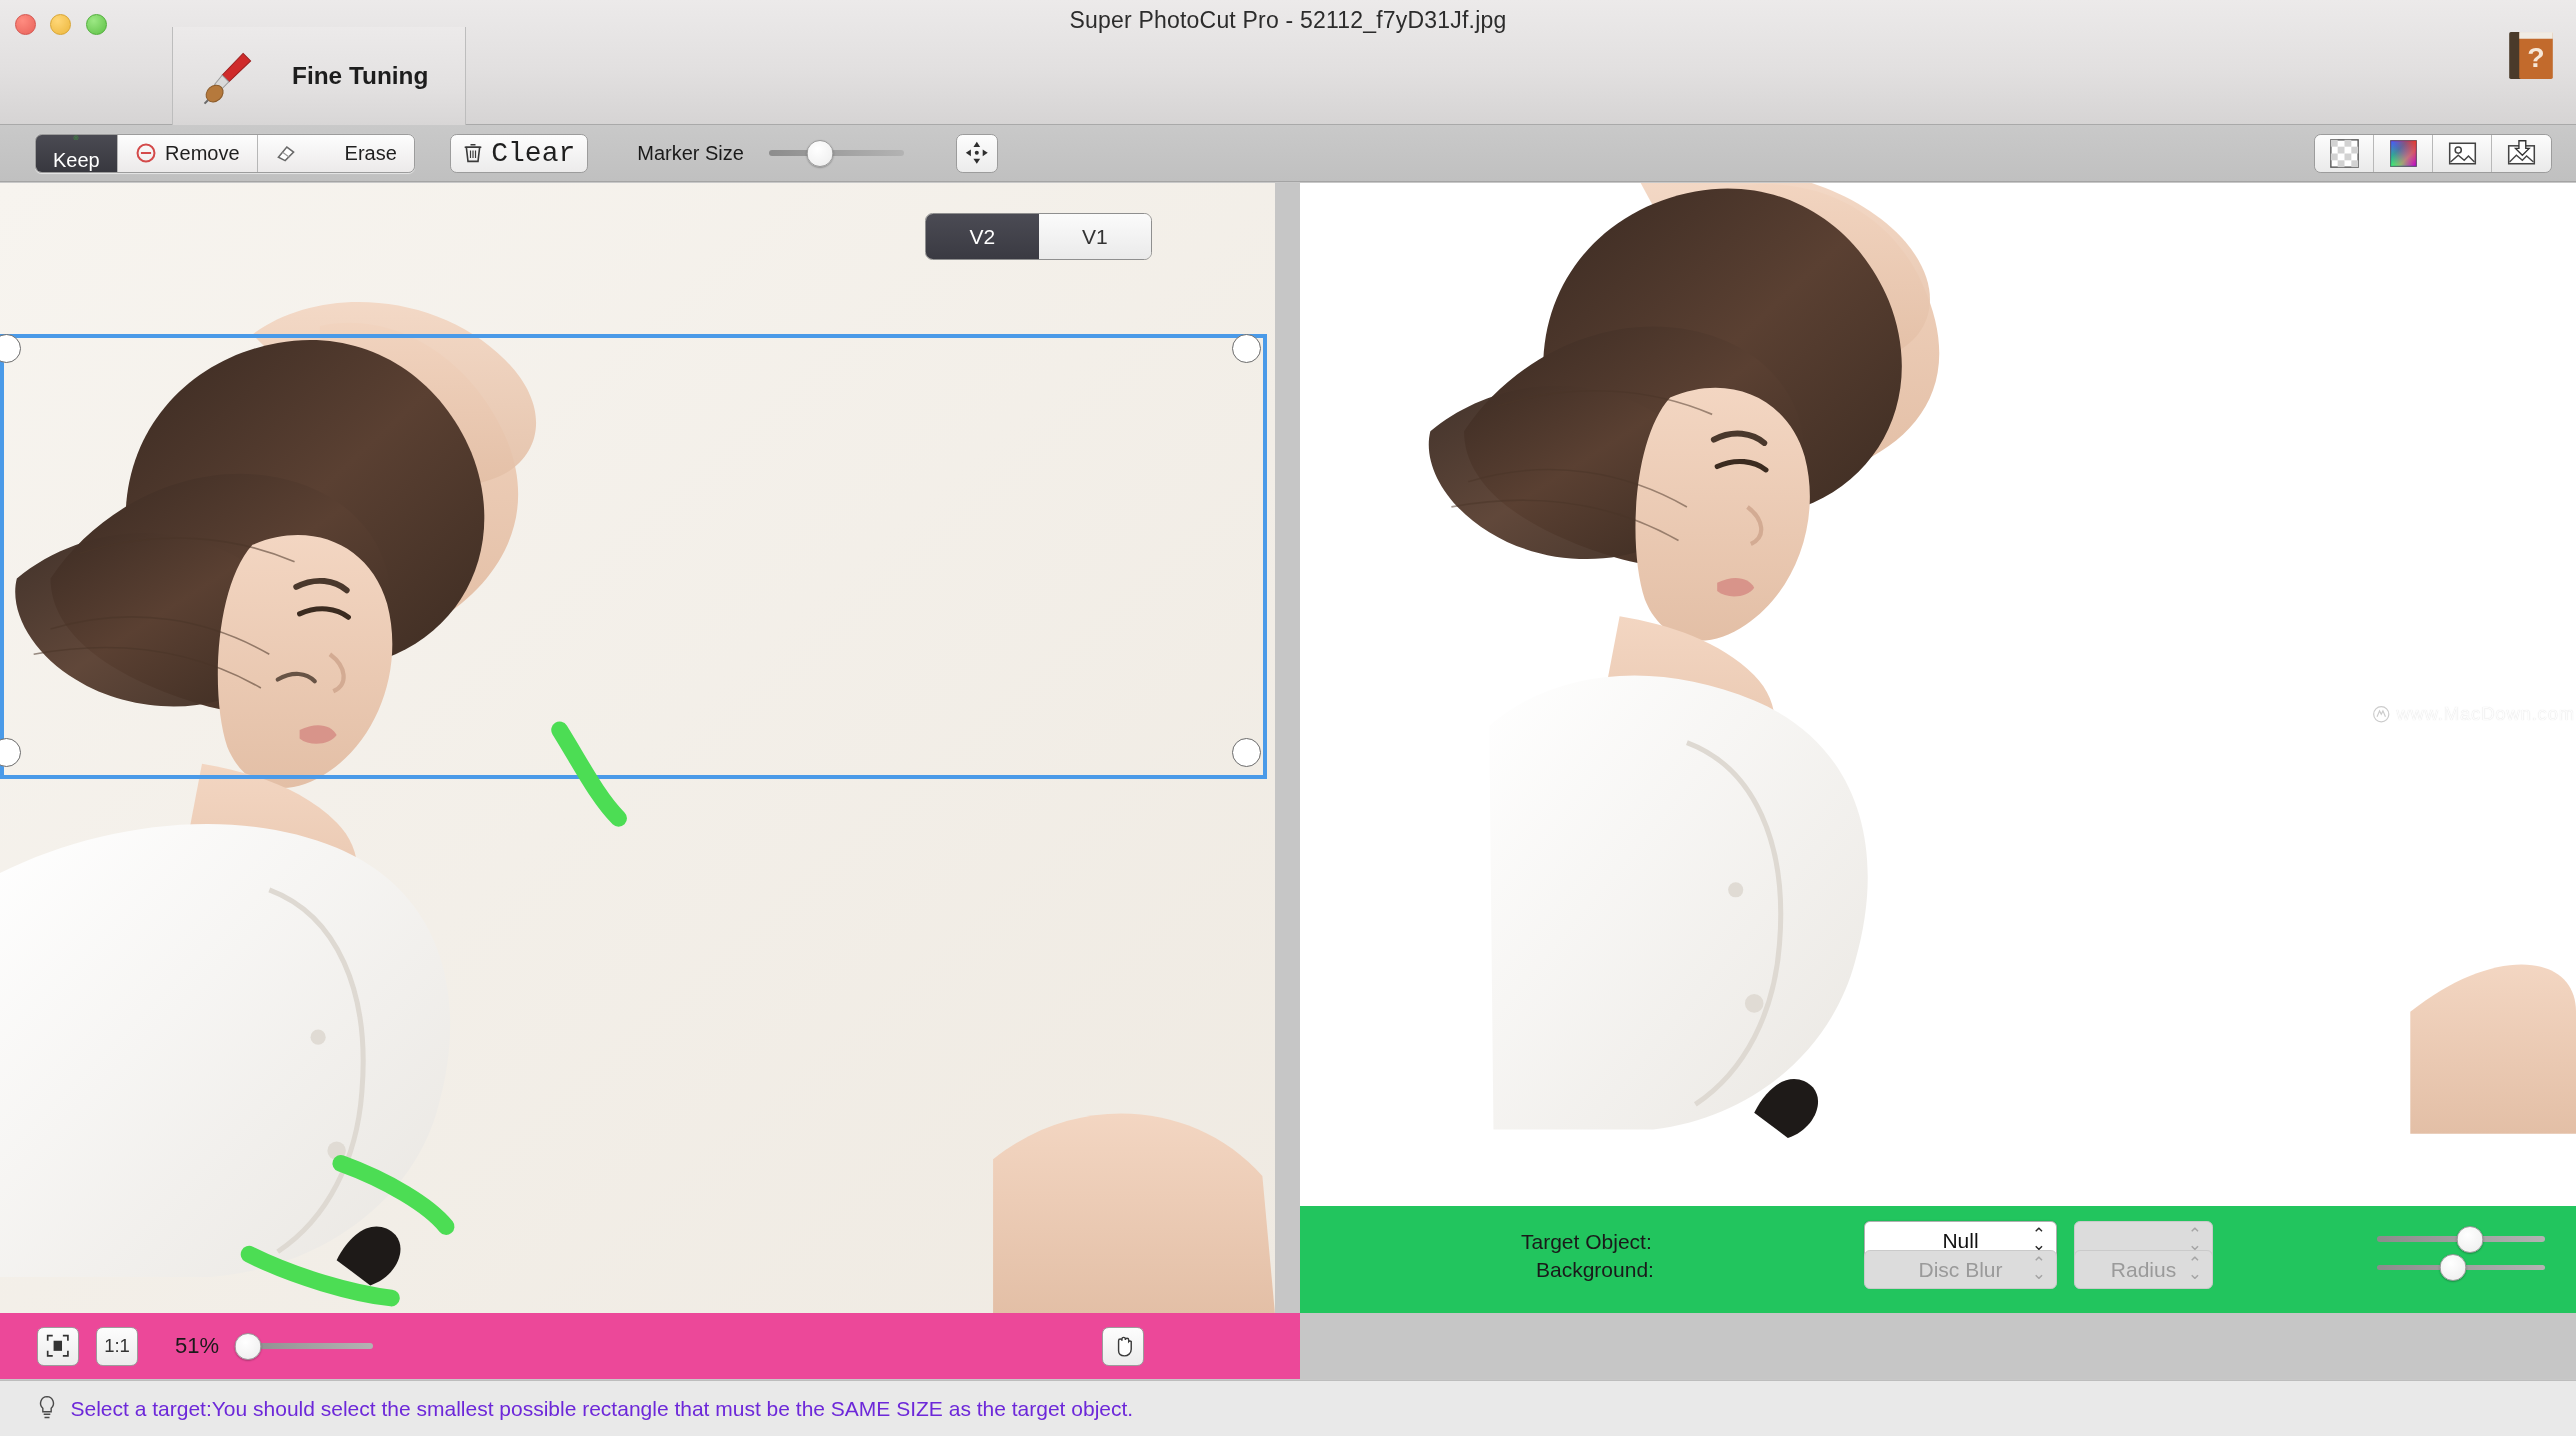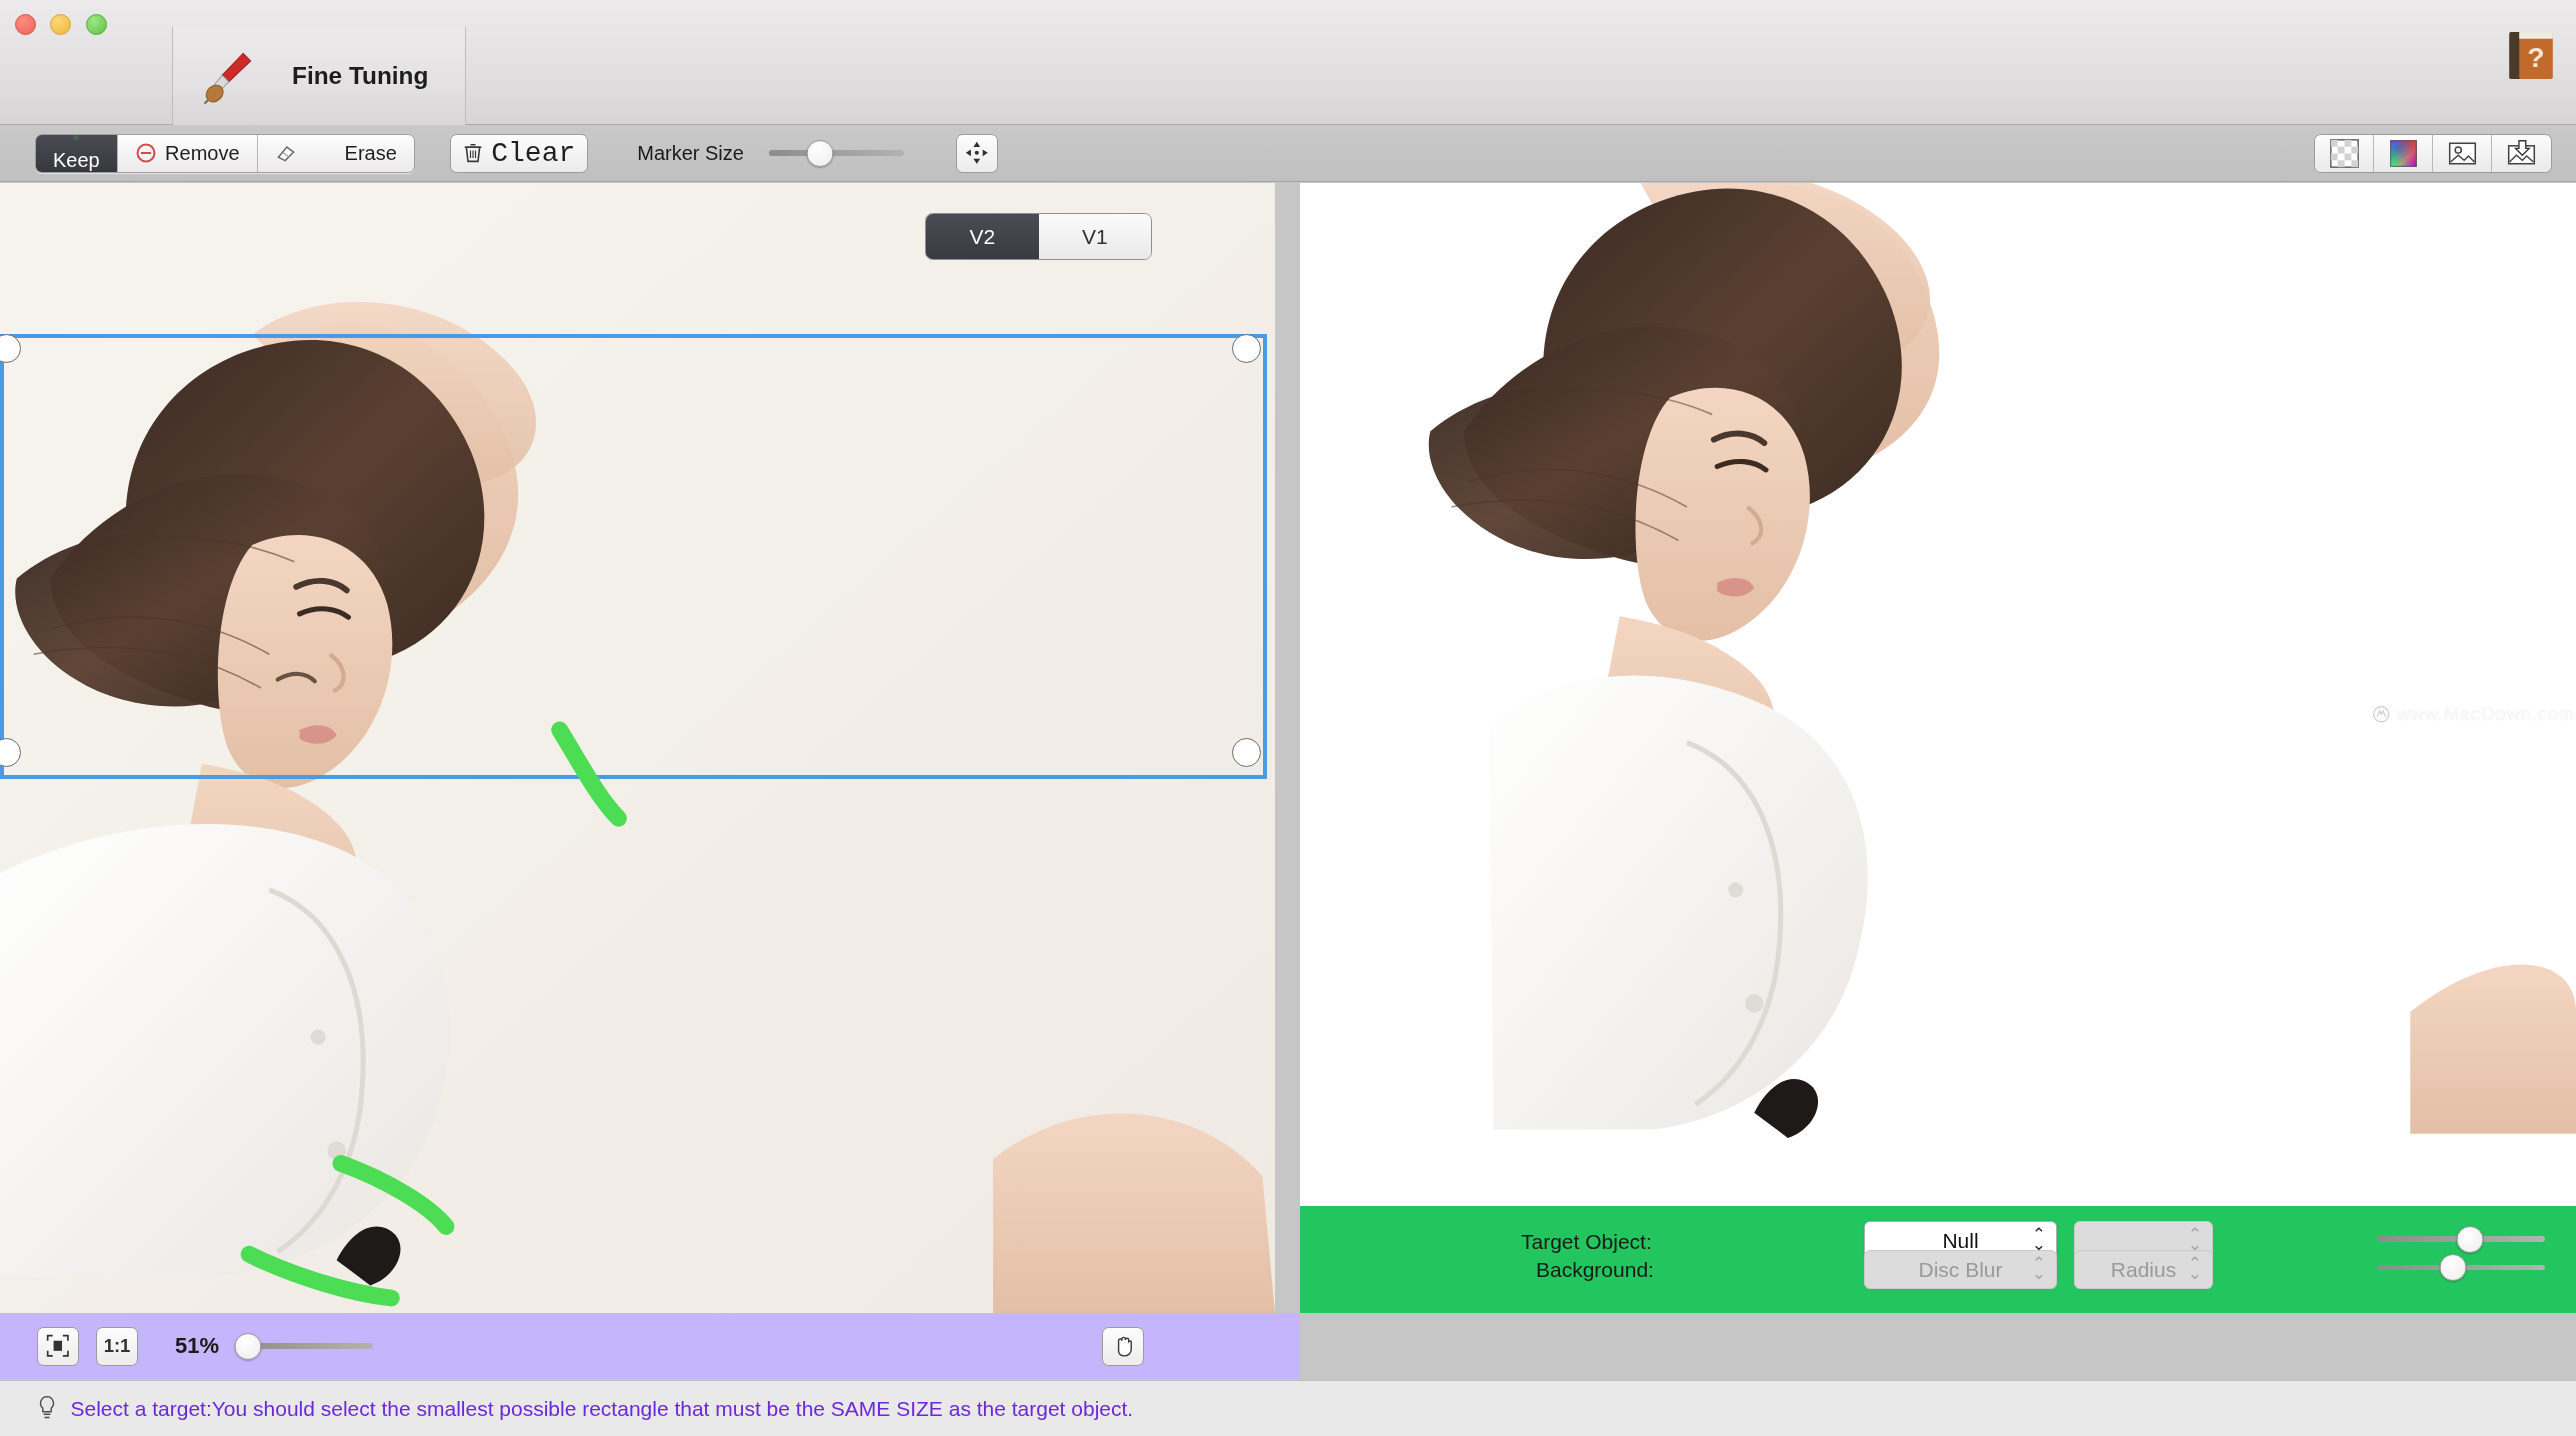--- a/index.html
+++ b/index.html
@@ -184,21 +184,21 @@
     display: flex; flex-direction: column; line-height: .62; font-size: 17px; color: #2a2a2a;
   }
   .combo.disabled {
     background: #dcdcdc; border-color: #cacaca; color: #9a9a9a; box-shadow: none;
   }
   .combo.disabled .chev { color: #a5a5a5; }
 
   
   .zoombar {
     position: absolute; left: 0; top: 1313px; width: 1300px; height: 66px;
-    background: #c4b5fd; display: flex; align-items: center; font-weight: bold;
+    background: #ec4899; display: flex; align-items: center;
   }
   .zoom-pct { margin-left: 37px; font-size: 22px; color: #1a1a1a; }
   #zoom-slider { margin-left: 18.5px; width: 135px; }
   #zoom-slider .track { width: 135px; }
 
   .botbar {
     position: absolute; left: 1300px; top: 1313px; width: 1276px; height: 66px;
     background: #c6c6c6;
   }
 
@@ -216,20 +216,21 @@
 
 <div id="app">
 
   <div class="titlebar">
     <div class="traffic">
       <div class="tl tl-red"></div>
       <div class="tl tl-yellow"></div>
       <div class="tl tl-green"></div>
     </div>
 
+    <div class="win-title">Super PhotoCut Pro - 52112_f7yD31Jf.jpg</div>
 
     <div class="tabs">
       <div class="tab">
         <span class="tab-icon">
           <svg viewBox="0 0 74 74" width="62" height="62">
             <path d="M55 10 L64 19 L38 44 L30 36 Z" fill="#cf2a2a" stroke="#9c1f1f" stroke-width="1.2"></path>
             <path d="M30 36 L38 44 L28 54 L21 47 Z" fill="#d9d9d9" stroke="#9a9a9a" stroke-width="1.2"></path>
             <ellipse cx="21" cy="58" rx="11" ry="9" transform="rotate(-42 21 58)" fill="#b5793c" stroke="#8a5a2a" stroke-width="1.2"></ellipse>
             <path d="M13 66 L9 70" stroke="#6a6a6a" stroke-width="2.4"></path>
           </svg>

